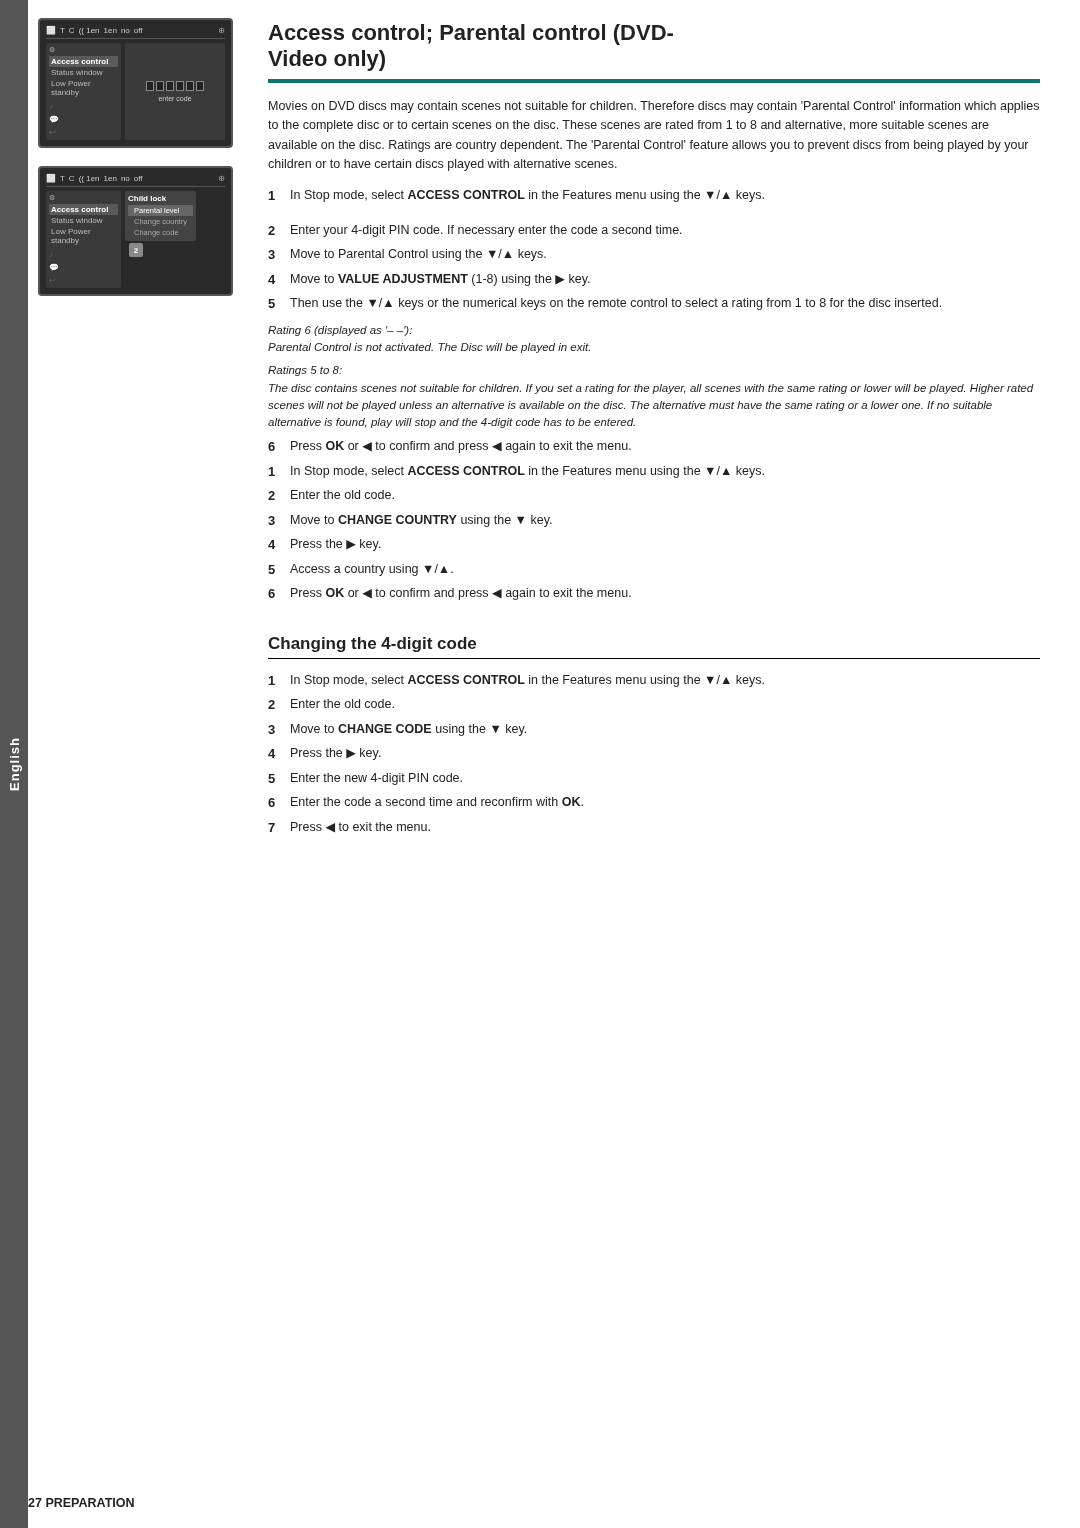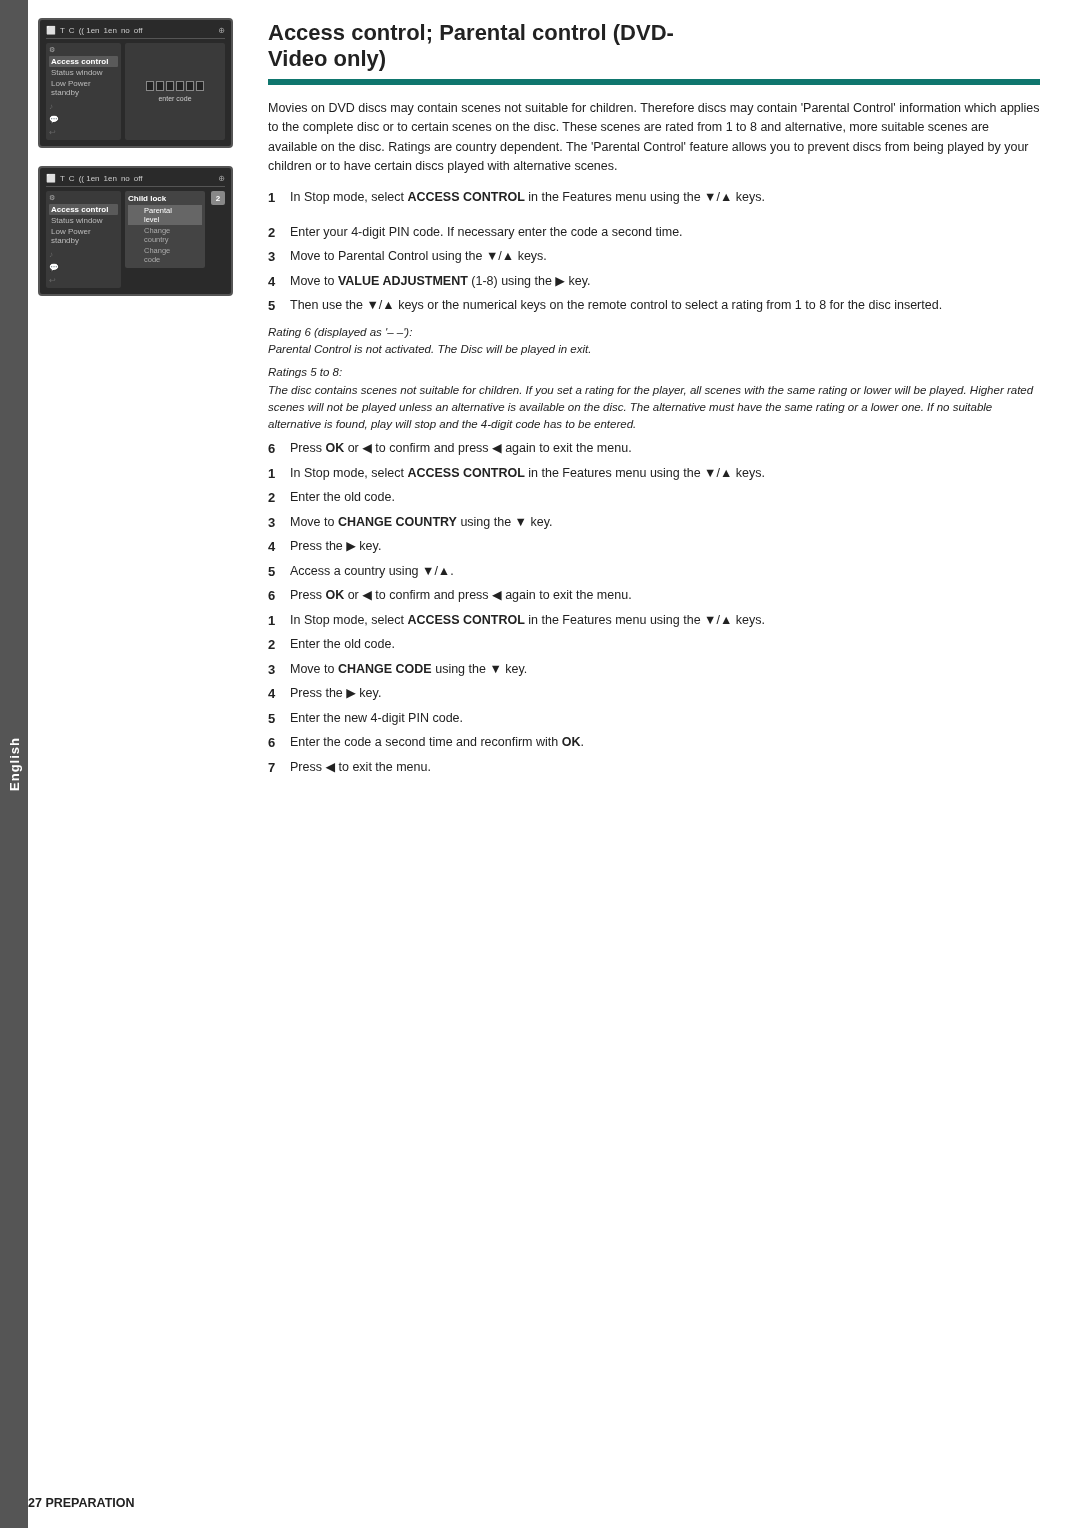--- a/index.html
+++ b/index.html
@@ -128,21 +128,21 @@
       color: #bbb;
       padding: 2px;
     }
     .child-lock-menu .submenu-title {
       font-weight: bold;
       color: #fff;
       margin-bottom: 2px;
       font-size: 8px;
     }
     .child-lock-menu .submenu-item {
-      padding: 1px 16px;
+      padding: 1px 6px;
       color: #aaa;
     }
     .child-lock-menu .submenu-item.highlighted {
       background: #666;
       color: #fff;
     }
     .rating-badge {
       width: 14px;
       height: 14px;
       background: #888;
@@ -159,21 +159,21 @@
     
     .right-content {
       flex: 1;
       padding: 20px 40px 30px 20px;
     }
 
     
     .section-title {
       font-size: 22px;
       font-weight: bold;
-      border-bottom: 6px solid #0f766e;
+      border-bottom: 4px solid #0f766e;
       padding-bottom: 6px;
       margin-bottom: 14px;
       line-height: 1.2;
     }
 
     .sub-section-title {
       font-size: 17px;
       font-weight: bold;
       border-bottom: 1.5px solid #000;
       padding-bottom: 4px;
@@ -312,21 +312,21 @@
         <div class="device-sidebar-menu">
           <div style="font-size:7px;color:#aaa;margin-bottom:2px;">⚙</div>
           <div class="menu-item active">Access control</div>
           <div class="menu-item">Status window</div>
           <div class="menu-item">Low Power standby</div>
           <div style="margin-top:4px;color:#666;font-size:8px;">♪</div>
           <div style="margin-top:4px;color:#666;font-size:8px;">💬</div>
           <div style="margin-top:4px;color:#666;font-size:8px;">↩</div>
         </div>
         <div style="flex:1; display:flex; flex-direction:column; gap:2px;">
-          <div style="display:flex; gap:2px; align-items:flex-start;">
+          <div style="display:flex; gap:2px; align-items:flex-start;flex-direction:column;">
             <div class="child-lock-menu" style="flex:1; background:#444; border-radius:2px; padding:3px;">
               <div class="submenu-title">Child lock</div>
               <div class="submenu-item highlighted">Parental level</div>
               <div class="submenu-item">Change country</div>
               <div class="submenu-item">Change code</div>
             </div>
             <div class="rating-badge">2</div>
           </div>
         </div>
       </div>
@@ -407,20 +407,21 @@
       <li>
         <span class="step-num">5</span>
         <span class="step-text">Access a country using ▼/▲.</span>
       </li>
       <li>
         <span class="step-num">6</span>
         <span class="step-text">Press <span class="bold-text">OK</span> or ◀ to confirm and press ◀ again to exit the menu.</span>
       </li>
     </ol>
 
+    <h2 class="sub-section-title">Changing the 4-digit code</h2>
 
     <ol class="steps">
       <li>
         <span class="step-num">1</span>
         <span class="step-text">In Stop mode, select <span class="bold-text">ACCESS CONTROL</span> in the Features menu using the ▼/▲ keys.</span>
       </li>
       <li>
         <span class="step-num">2</span>
         <span class="step-text">Enter the old code.</span>
       </li>

